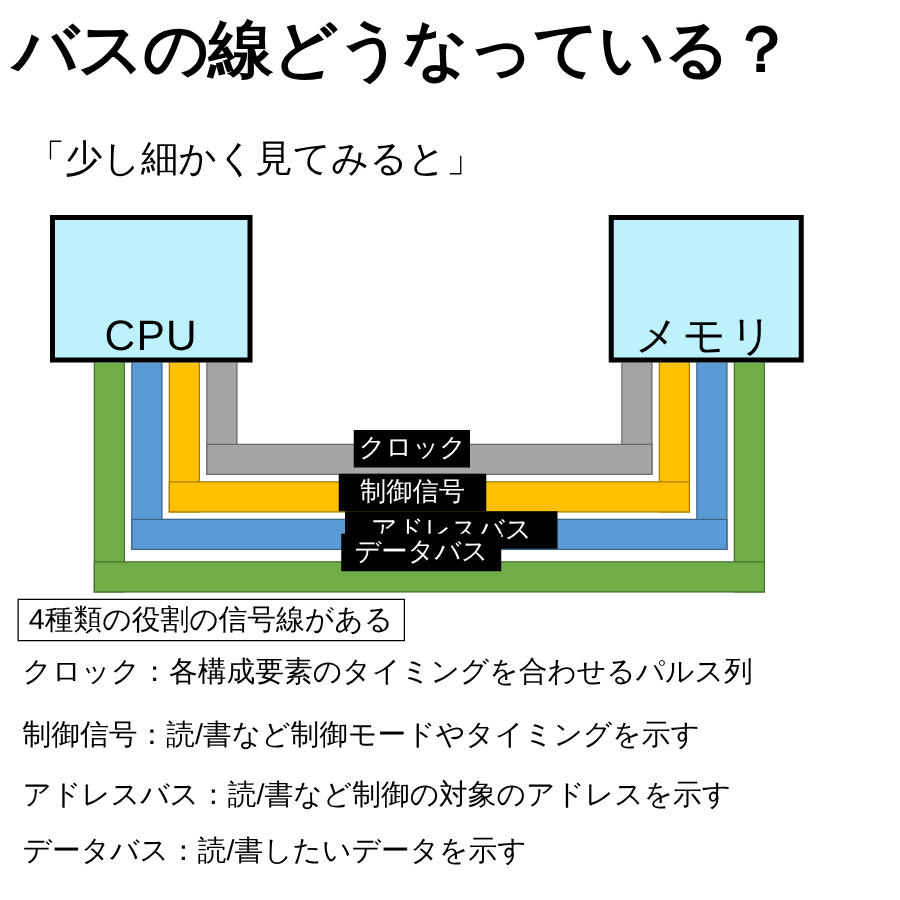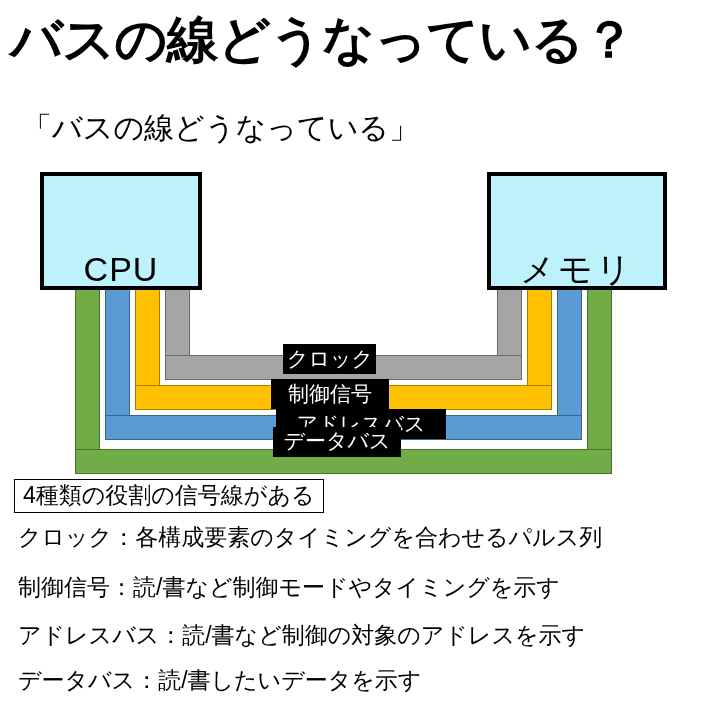--- a/index.html
+++ b/index.html
@@ -59,21 +59,21 @@
     align-items: flex-end;
     justify-content: center;
   }
   .unit-label {
     font-size: 34px;
     line-height: 1;
     color: #000;
     letter-spacing: 1px;
   }
   #cpu-box  { left: 40px;  top: 12px; width: 162px; height: 118px; }
-  #memory-box { left: 487px; top: 12px; width: 180px; height: 118px; }
+  #memory-box { left: 487px; top: 12px; width: 156px; height: 118px; }
   #memory-box .unit-label { letter-spacing: 3px; }
 
   
   .bus-seg {
     position: absolute;
     box-sizing: border-box;
     border: 1px solid rgba(0,0,0,0.35);
   }
 
   
@@ -118,21 +118,21 @@
   #note-line-0 { top: 50px; }
   #note-line-1 { top: 100px; text-align: right; }
   #note-line-2 { top: 148px; }
   #note-line-3 { top: 193px; }
 </style>
 </head>
 <body>
 
 <div id="slide-title">バスの線どうなっている？</div>
 
-<div id="slide-subtitle">「バスの線どうなっている」</div>
+<div id="slide-subtitle">「少し細かく見てみると」</div>
 
 <div id="diagram">
 
   <div id="bus-layer">
       <div class="bus-seg" style="left: 165px; top: 126px; width: 25px; height: 94px; background: rgb(165, 165, 165);"></div>
       <div class="bus-seg" style="left: 497px; top: 126px; width: 25px; height: 94px; background: rgb(165, 165, 165);"></div>
       <div class="bus-seg" style="left: 165px; top: 195px; width: 357px; height: 25px; background: rgb(165, 165, 165);"></div>
       <div class="bus-seg" style="left: 135px; top: 126px; width: 25px; height: 124px; background: rgb(255, 192, 0);"></div>
       <div class="bus-seg" style="left: 527px; top: 126px; width: 25px; height: 124px; background: rgb(255, 192, 0);"></div>
       <div class="bus-seg" style="left: 135px; top: 225px; width: 417px; height: 25px; background: rgb(255, 192, 0);"></div>

